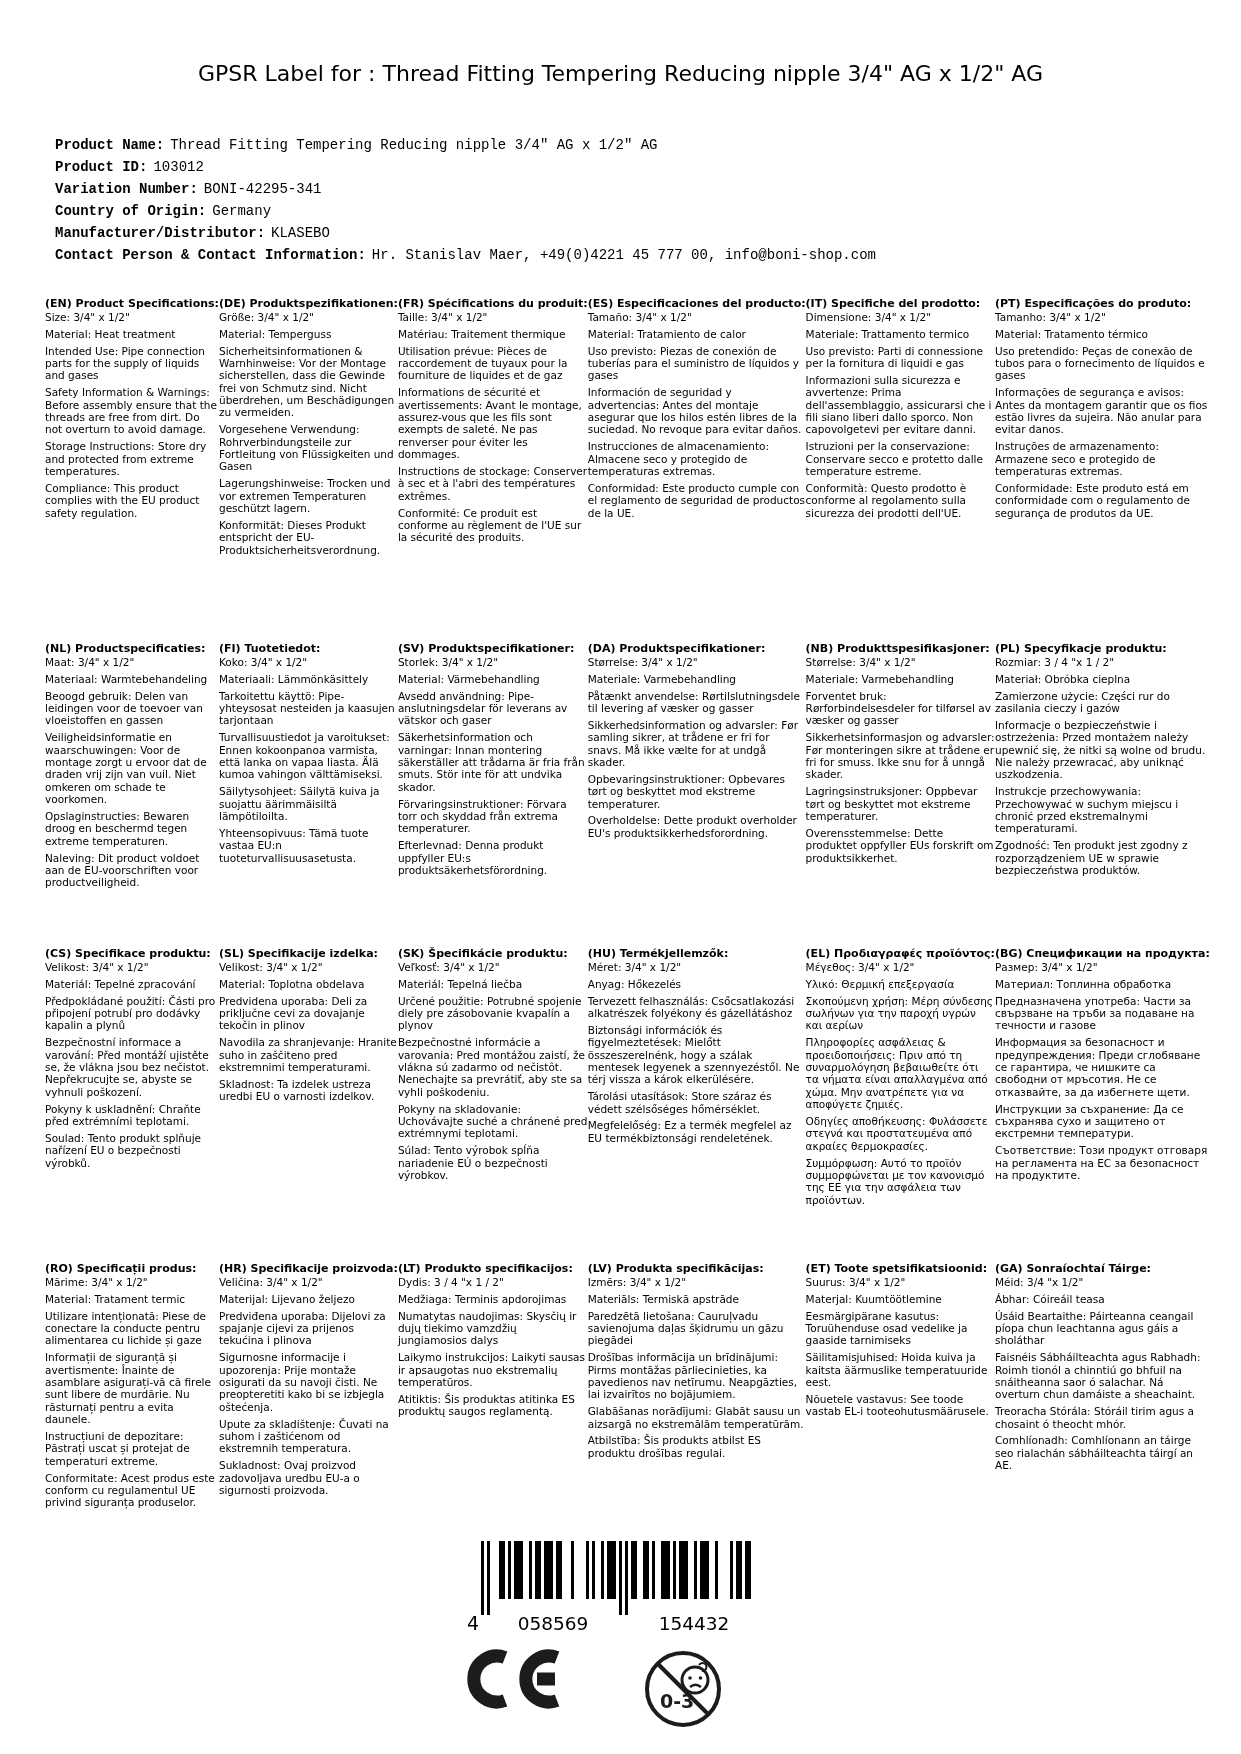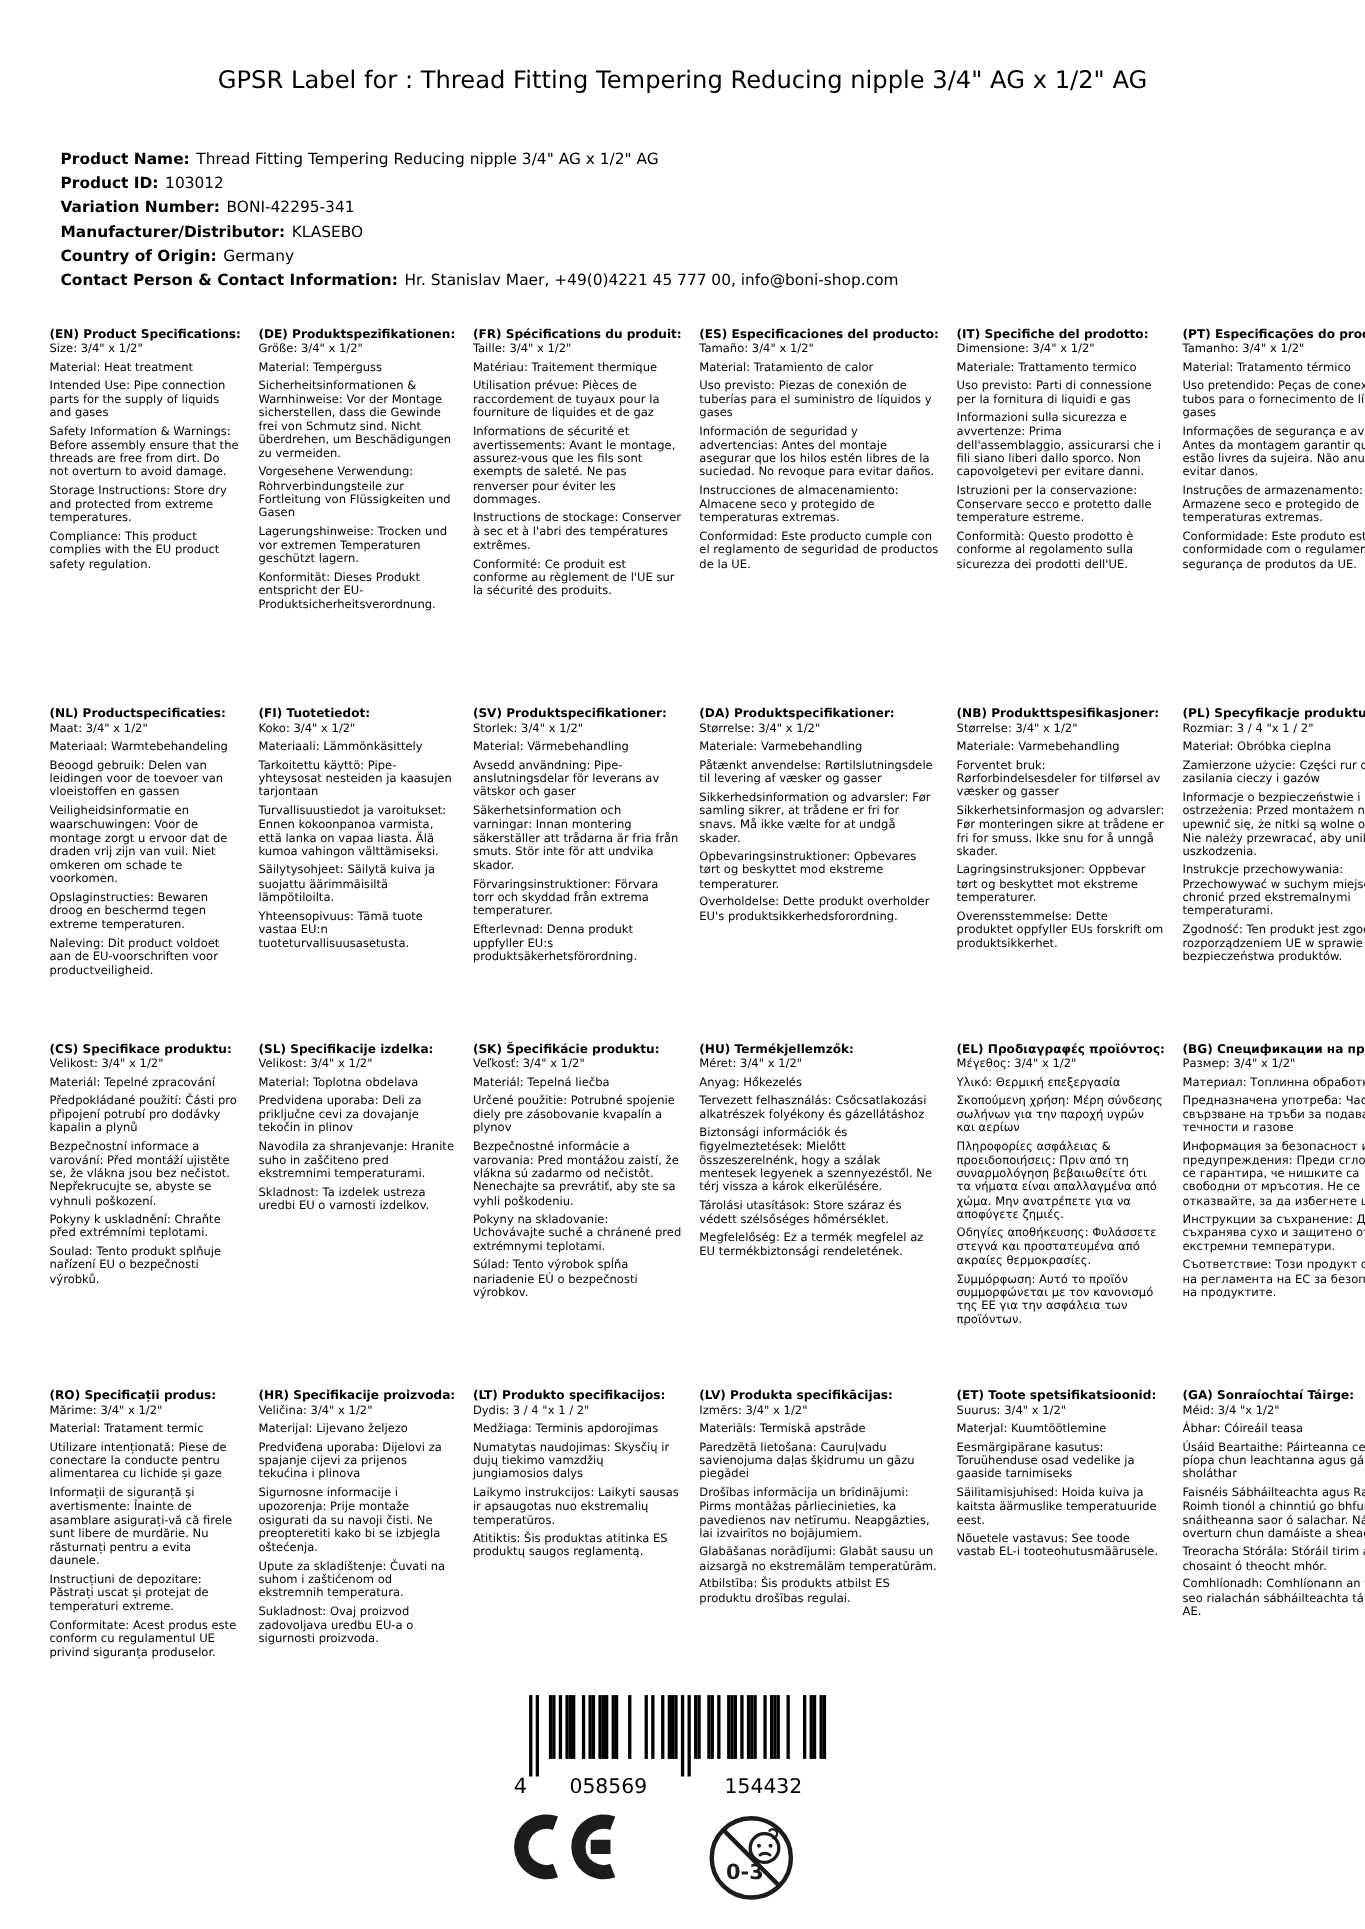--- a/index.html
+++ b/index.html
@@ -1,44 +1,44 @@
 <!DOCTYPE html>
 <html><head>
 <meta charset="utf-8">
 <style>
   html,body{margin:0;padding:0;background:#ffffff;color:#000;}
   body{width:1241px;min-height:1754px;font-family:"DejaVu Sans",sans-serif;position:relative;}
   .page{padding:0 45px;}
   .title{margin:58px auto 0;max-width:900px;text-align:center;font-size:22px;line-height:1.45;font-weight:normal;}
-  .product-info{margin:44px 0 0 10px;font-size:14px;line-height:22px;}
+  .product-info{margin:44px 0 0 10px;font-size:14px;line-height:22px;font-family:Liberation Mono, monospace;}
   .pi-row{white-space:nowrap;}
   .pi-label{font-weight:bold;}
   .pi-value{margin-left:6px;}
-  .spec-grid{margin-top:32px;display:grid;grid-template-columns:repeat(6,1fr);column-gap:16px;grid-template-rows:345px 305px 315px auto;align-items:start;}
+  .spec-grid{margin-top:32px;display:grid;grid-template-columns:repeat(6,1fr);column-gap:0;grid-template-rows:345px 305px 315px auto;align-items:start;}
   .spec-cell{font-size:10.5px;line-height:1.18;overflow:visible;}
   .spec-heading{font-weight:bold;font-size:11px;white-space:nowrap;margin:0;}
   .spec-item{margin:0 0 4.5px 0;}
   .bottom{width:330px;margin:28px 0 0 392px;}
   .barcode-wrap{margin-left:30px;}
   .symbols{display:flex;align-items:flex-start;margin-top:8px;}
   .ce-wrap{margin-left:28px;}
   .age-wrap{margin-left:78px;margin-top:2px;}
 </style>
 </head>
 <body>
 
 <div class="page">
   <div class="title">GPSR Label for : Thread Fitting Tempering Reducing nipple 3/4" AG x 1/2" AG</div>
 
   <div class="product-info" id="product-info">
       <div class="pi-row"><span class="pi-label">Product Name:</span><span class="pi-value">Thread Fitting Tempering Reducing nipple 3/4" AG x 1/2" AG</span></div>
       <div class="pi-row"><span class="pi-label">Product ID:</span><span class="pi-value">103012</span></div>
       <div class="pi-row"><span class="pi-label">Variation Number:</span><span class="pi-value">BONI-42295-341</span></div>
+      <div class="pi-row"><span class="pi-label">Country of Origin:</span><span class="pi-value">Germany</span></div>
       <div class="pi-row"><span class="pi-label">Manufacturer/Distributor:</span><span class="pi-value">KLASEBO</span></div>
-      <div class="pi-row"><span class="pi-label">Country of Origin:</span><span class="pi-value">Germany</span></div>
       <div class="pi-row"><span class="pi-label">Contact Person &amp; Contact Information:</span><span class="pi-value">Hr. Stanislav Maer, +49(0)4221 45 777 00, info@boni-shop.com</span></div>
     </div>
 
   <div class="spec-grid" id="spec-grid">
       <div class="spec-cell">
         <div class="spec-heading">(EN) Product Specifications:</div>
         <p class="spec-item">Size: 3/4" x 1/2"</p>
         <p class="spec-item">Material: Heat treatment</p>
         <p class="spec-item">Intended Use: Pipe connection parts for the supply of liquids and gases</p>
         <p class="spec-item">Safety Information &amp; Warnings: Before assembly ensure that the threads are free from dirt. Do not overturn to avoid damage.</p>

